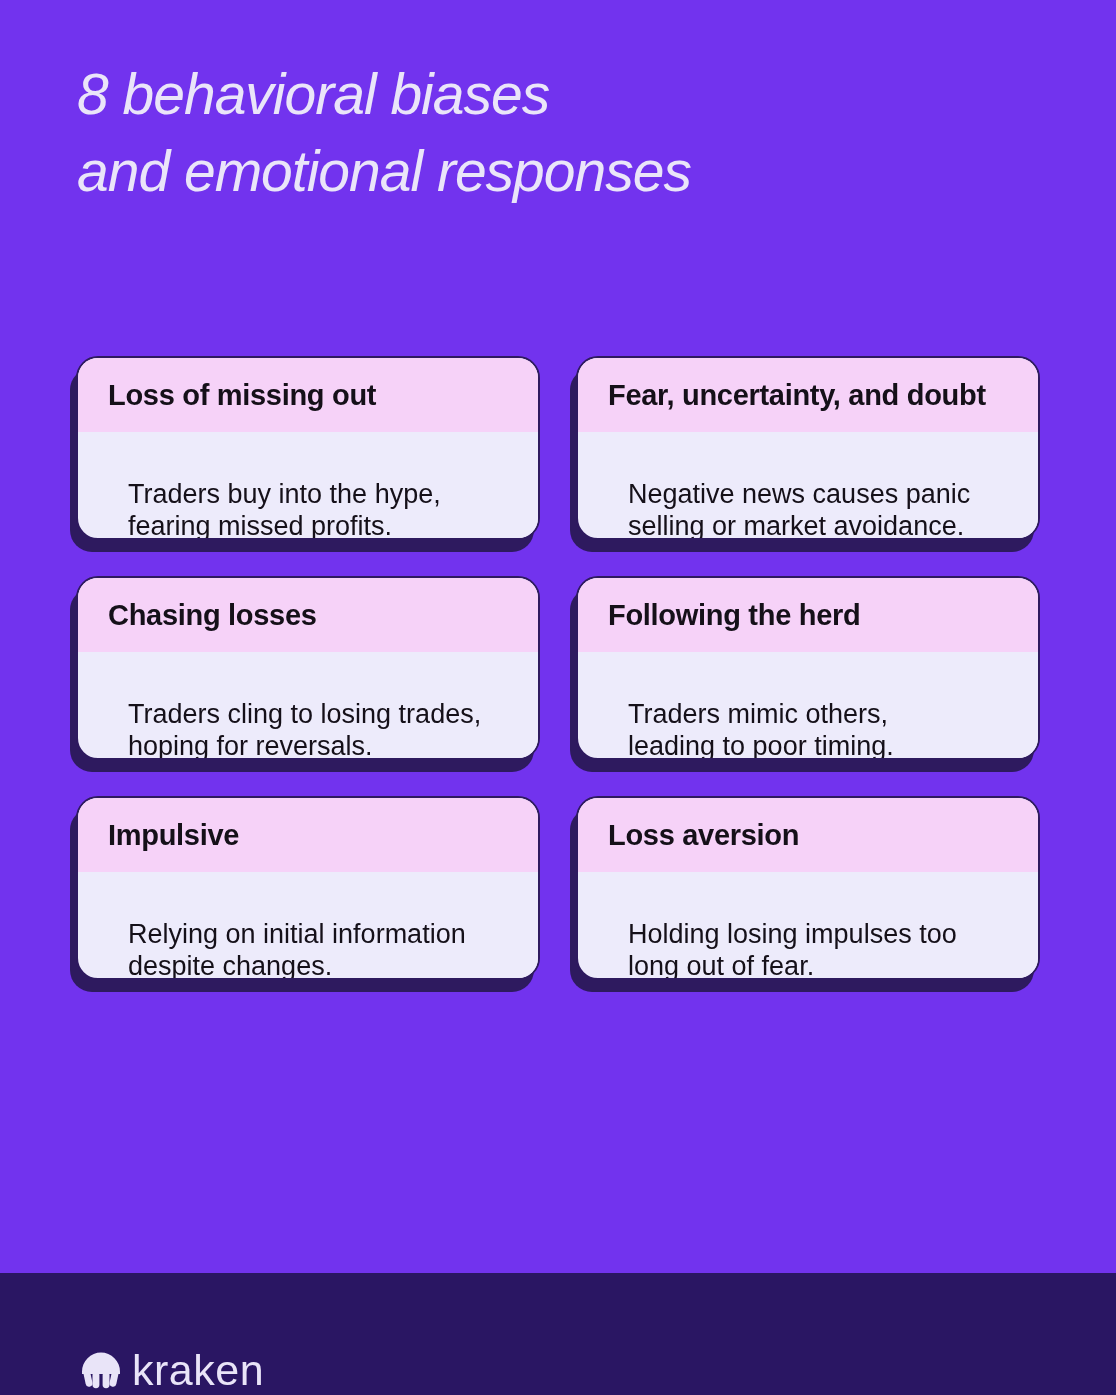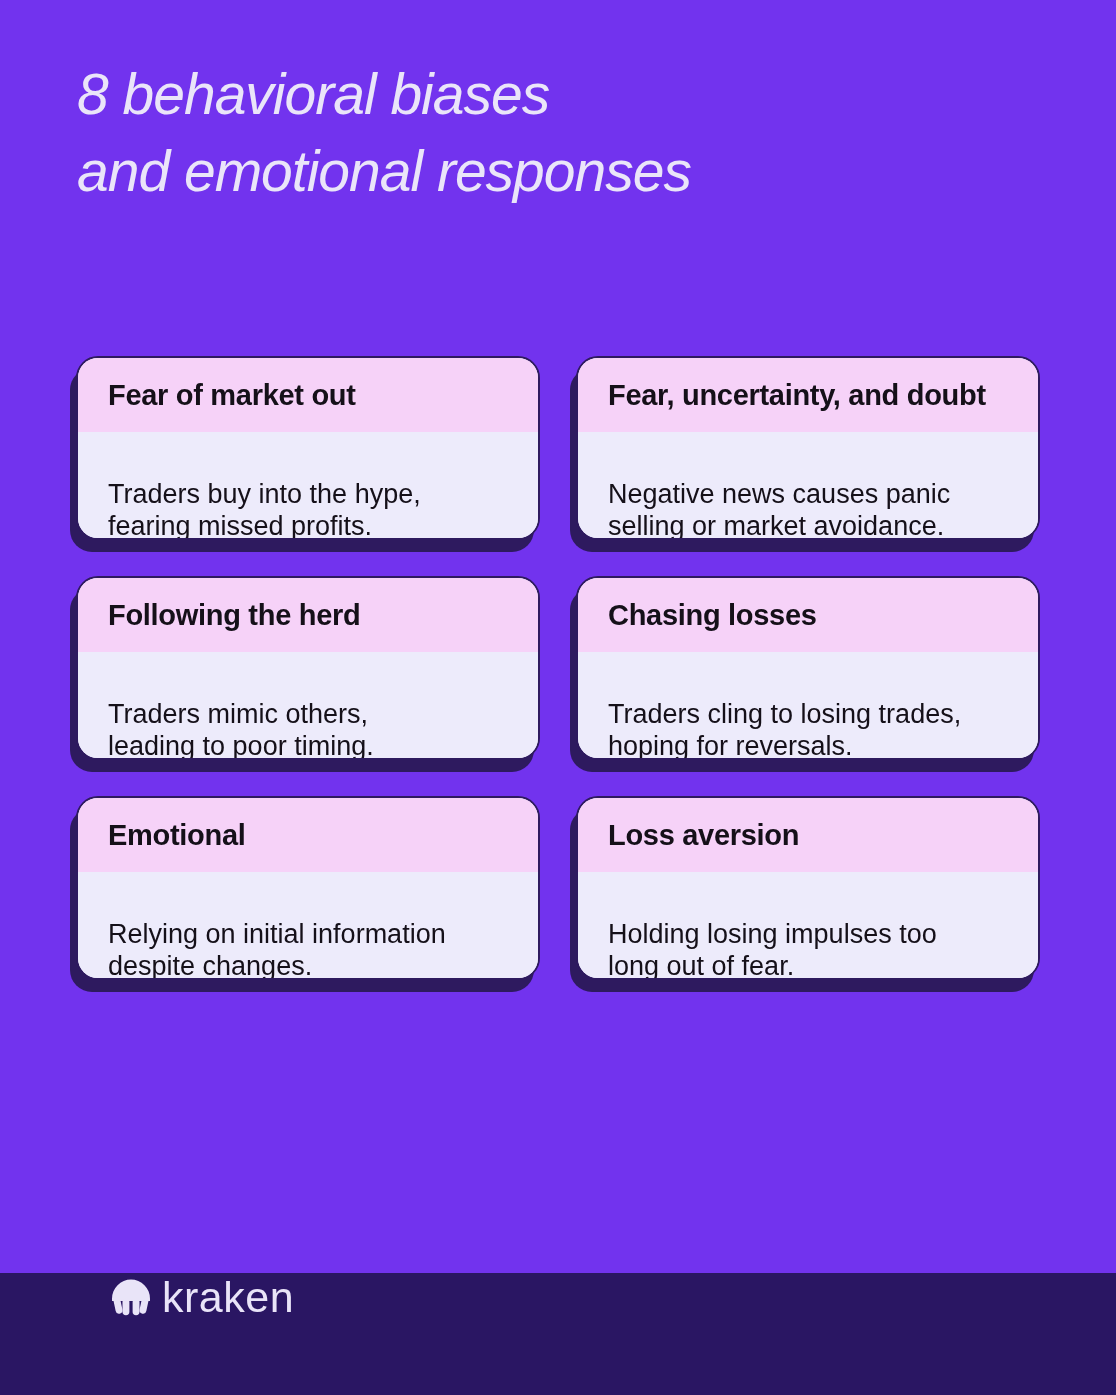--- a/index.html
+++ b/index.html
@@ -47,93 +47,94 @@
     padding:0 30px;
   }
   .card-title{
     font-size:29px;font-weight:700;letter-spacing:-0.3px;
     color:var(--card-text);
   }
   .card-body{
     flex:1;
     background:var(--card-body-bg);
     padding:20px 44px 0 30px;
+    margin-left:20px;
   }
   .card-description{
     font-size:27px;line-height:31.5px;
     color:var(--card-text);
     white-space:pre-line;
   }
   .footer{
     position:absolute;left:0;bottom:0;width:100%;height:122px;
     background:var(--footer-bg);
-    display:flex;align-items:flex-start;
-    padding-left:108px;box-sizing:border-box;
+    display:flex;align-items:flex-end;
+    padding-left:78px;box-sizing:border-box;
   }
   .logo{display:flex;align-items:center;gap:8px;}
   .logo-icon svg{display:block;fill:var(--footer-text);}
   .wordmark{
     font-size:43px;font-weight:400;letter-spacing:0.5px;
     color:var(--footer-text);
   }
 </style>
 </head>
 <body>
 
 <header class="title">
   <span>8 behavioral biases</span>
   <span>and emotional responses</span>
 </header>
 
 <main class="cards-grid">
   <section class="card">
     <div class="card-header">
-      <h2 class="card-title">Fear of market out</h2>
+      <h2 class="card-title">Loss of missing out</h2>
     </div>
     <div class="card-body">
       <p class="card-description">Traders buy into the hype,
 fearing missed profits.</p>
     </div>
   </section>
 
   <section class="card">
     <div class="card-header">
       <h2 class="card-title">Fear, uncertainty, and doubt</h2>
     </div>
     <div class="card-body">
       <p class="card-description">Negative news causes panic
 selling or market avoidance.</p>
     </div>
   </section>
 
 
   <section class="card">
     <div class="card-header">
+      <h2 class="card-title">Chasing losses</h2>
+    </div>
+    <div class="card-body">
+      <p class="card-description">Traders cling to losing trades,
+hoping for reversals.</p>
+    </div>
+  </section>
+
+  <section class="card">
+    <div class="card-header">
       <h2 class="card-title">Following the herd</h2>
     </div>
     <div class="card-body">
       <p class="card-description">Traders mimic others,
 leading to poor timing.</p>
     </div>
   </section>
 
-  <section class="card">
-    <div class="card-header">
-      <h2 class="card-title">Chasing losses</h2>
-    </div>
-    <div class="card-body">
-      <p class="card-description">Traders cling to losing trades,
-hoping for reversals.</p>
-    </div>
-  </section>
-
 
   <section class="card">
     <div class="card-header">
-      <h2 class="card-title">Emotional</h2>
+      <h2 class="card-title">Impulsive</h2>
     </div>
     <div class="card-body">
       <p class="card-description">Relying on initial information
 despite changes.</p>
     </div>
   </section>
 
   <section class="card">
     <div class="card-header">
       <h2 class="card-title">Loss aversion</h2>

